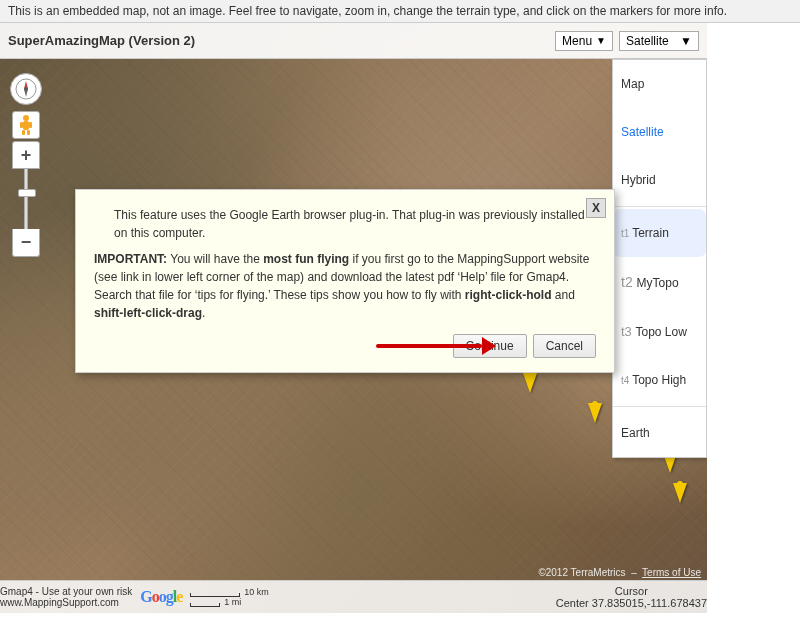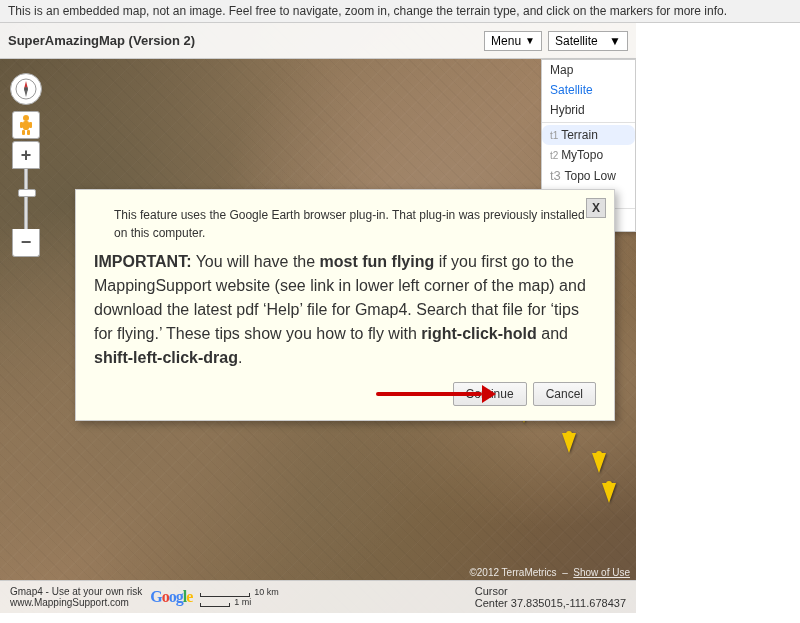--- a/index.html
+++ b/index.html
@@ -19,21 +19,21 @@
       font-size: 12px;
       color: #333;
       border-bottom: 1px solid #ccc;
       position: relative;
       z-index: 10;
     }
 
     
     #map-container {
       position: relative;
-      width: 636px;
+      width: 707px;
       height: 590px;
       overflow: hidden;
       background: #6b7c4a;
     }
 
     
     #map-bg {
       position: absolute;
       top: 0; left: 0;
       width: 100%; height: 100%;
@@ -122,21 +122,21 @@
       right: 0;
       background: white;
       border: 1px solid #ccc;
       width: 95px;
       z-index: 25;
       font-size: 12px;
       box-shadow: 2px 2px 4px rgba(0,0,0,0.2);
     }
 
     #map-type-panel .panel-item {
-      padding: 3px 8px;
+      padding: 17px 8px;
       cursor: pointer;
       color: #333;
     }
 
     #map-type-panel .panel-item.selected {
       color: #1a73e8;
     }
 
     #map-type-panel .panel-item.terrain-item {
       background: #e8f0ff;
@@ -274,21 +274,21 @@
 
     
     #bottom-bar {
       position: absolute;
       bottom: 0; left: 0; right: 0;
       height: 33px;
       background: rgba(255,255,255,0.85);
       border-top: 1px solid #ccc;
       display: flex;
       align-items: center;
-      padding: 0 10px;
+      padding: 0 0;
       font-size: 11px;
       z-index: 20;
     }
 
     #bottom-left {
       display: flex;
       flex-direction: column;
       font-size: 10px;
       color: #333;
       margin-right: 8px;
@@ -323,21 +323,21 @@
 
     .scale-line {
       width: 50px;
       height: 4px;
       border: 1.5px solid #333;
       border-top: none;
       margin-right: 4px;
     }
 
     #cursor-info {
-      text-align: left;
+      text-align: center;
       font-size: 11px;
       color: #333;
     }
 
     #imagery-text {
       position: absolute;
       bottom: 35px;
       right: 6px;
       font-size: 10px;
       color: rgba(255,255,255,0.85);
@@ -411,21 +411,21 @@
     #modal-body ol {
       margin-left: 20px;
       margin-bottom: 8px;
     }
 
     #modal-body ol li {
       margin-bottom: 2px;
     }
 
     #modal-important {
-      font-size: 16px;
+      font-size: 12px;
       color: #333;
       line-height: 1.5;
       margin-bottom: 12px;
     }
 
     .bold { font-weight: bold; }
 
     #modal-footer {
       display: flex;
       align-items: center;
@@ -515,21 +515,21 @@
       <span>Satellite</span>
     </div>
     <div class="panel-item">
       <span>Hybrid</span>
     </div>
     <div class="divider"></div>
     <div class="panel-item terrain-item">
       <span style="color:#999;font-size:10px">t1 </span><span>Terrain</span>
     </div>
     <div class="panel-item">
-      <span style="color:#999;font-size:10px">t2 </span><span>MyTopo</span>
+      <span style="color:#999;font-size:14px">t2 </span><span>MyTopo</span>
     </div>
     <div class="panel-item">
       <span style="color:#999;font-size:13px">t3 </span><span>Topo Low</span>
     </div>
     <div class="panel-item">
       <span style="color:#999;font-size:10px">t4 </span><span>Topo High</span>
     </div>
     <div class="divider"></div>
     <div class="panel-item">
       <span>Earth</span>
@@ -572,21 +572,21 @@
   <div class="map-pin" style="top: 280px; right: 90px;"></div>
   <div class="map-pin" style="top: 380px; right: 105px;"></div>
   <div class="map-pin" style="top: 410px; right: 60px;"></div>
   <div class="map-pin" style="top: 430px; right: 30px;"></div>
   <div class="map-pin" style="top: 460px; right: 20px;"></div>
   <div class="map-pin" style="top: 350px; right: 170px;"></div>
 
   <div id="imagery-text">
     <span>©2012 TerraMetrics</span>
     &nbsp;–&nbsp;
-    <a href="#"><span>Show of Use</span></a>
+    <a href="#"><span>Terms of Use</span></a>
   </div>
 
   <div id="bottom-bar">
     <div id="bottom-left">
       <span>Gmap4 - Use at your own risk</span>
       <span>www.MappingSupport.com</span>
     </div>
     <div id="google-logo">
       <span style="color:#4285f4">G</span><span class="google-o">o</span><span style="color:#4285f4">o</span><span class="google-g2">g</span><span class="google-l">l</span><span class="google-e">e</span>
     </div>

